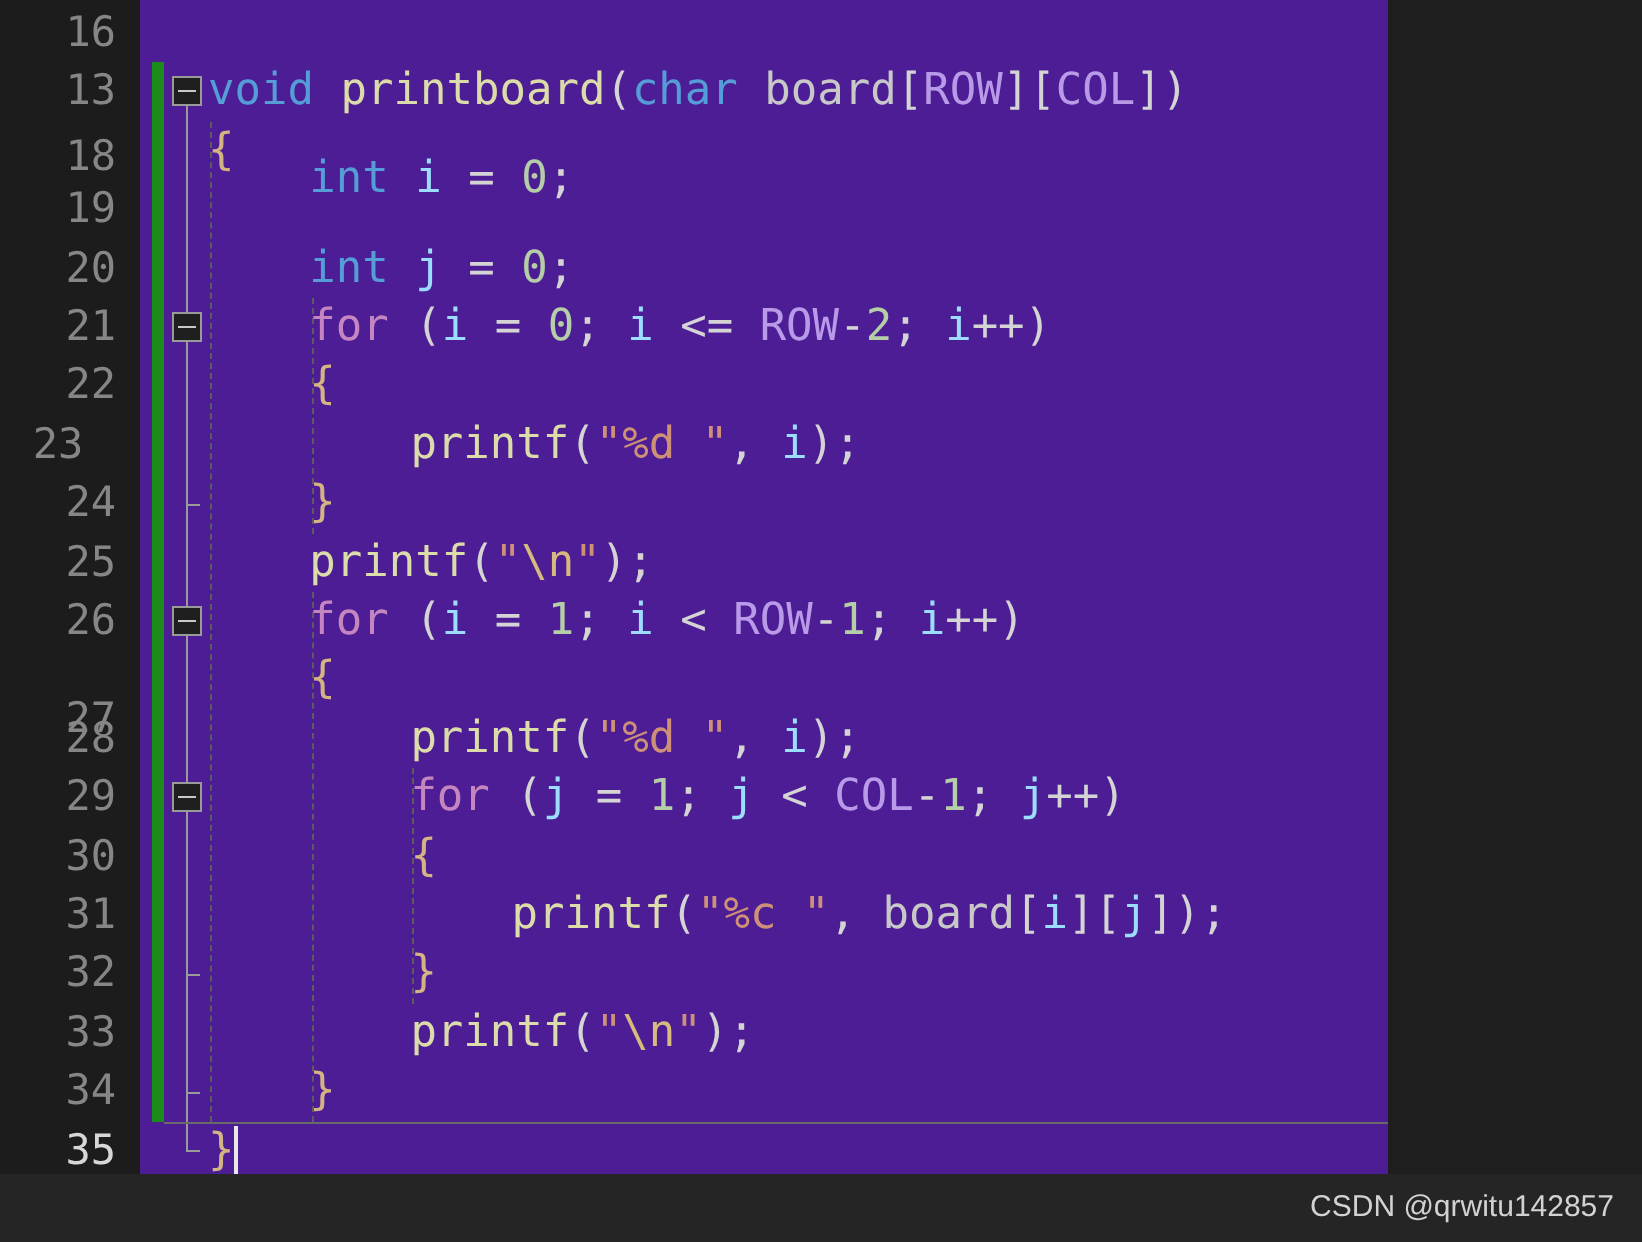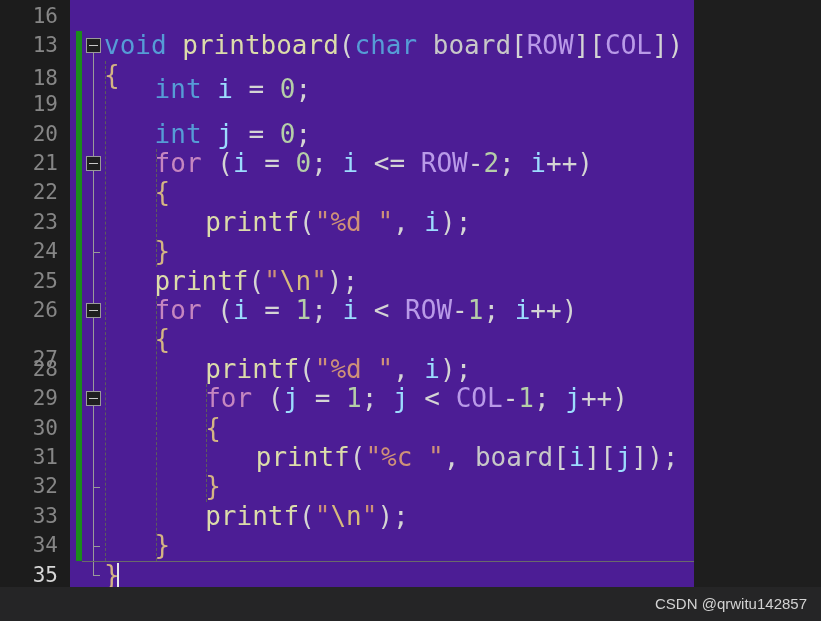--- a/index.html
+++ b/index.html
@@ -101,21 +101,21 @@
     top: 0;
     width: 821px;
     height: 587px;
   }
   .cline {
     position: absolute;
     left: 0;
     height: 29.4px;
     white-space: pre;
     font-family: "DejaVu Sans Mono", monospace;
-    font-size: 26px;
+    font-size: 22px;
     line-height: 29.4px;
     color: #d4d4d4;
   }
   .cline .txt { display: inline-block; }
 
   
   .t-kw      { color: #569cd6; }   
   .t-ctrl    { color: #c586c0; }   
   .t-fn      { color: #dcdcaa; }   
   .t-var     { color: #9cdcfe; }   
@@ -168,21 +168,21 @@
 <div id="editor">
 
   <div class="gutter" id="gutter">
       <div class="lnum" style="top: 2px;">16</div>
       <div class="lnum" style="top: 31.4px;">13</div>
       <div class="lnum" style="top: 64px; padding-left: 40px;">18</div>
       <div class="lnum" style="top: 90.2px;">19</div>
       <div class="lnum" style="top: 119.6px;">20</div>
       <div class="lnum" style="top: 149px;">21</div>
       <div class="lnum" style="top: 178.4px;">22</div>
-      <div class="lnum" style="top: 207.8px;">23</div>
+      <div class="lnum" style="top: 207.8px; text-align: center;">23</div>
       <div class="lnum" style="top: 237.2px;">24</div>
       <div class="lnum" style="top: 266.6px;">25</div>
       <div class="lnum" style="top: 296px;">26</div>
       <div class="lnum" style="top: 325.4px; margin-top: 20px;">27</div>
       <div class="lnum" style="top: 354.8px;">28</div>
       <div class="lnum" style="top: 384.2px;">29</div>
       <div class="lnum" style="top: 413.6px;">30</div>
       <div class="lnum" style="top: 443px;">31</div>
       <div class="lnum" style="top: 472.4px;">32</div>
       <div class="lnum" style="top: 501.8px; padding-left: 47px;">33</div>

